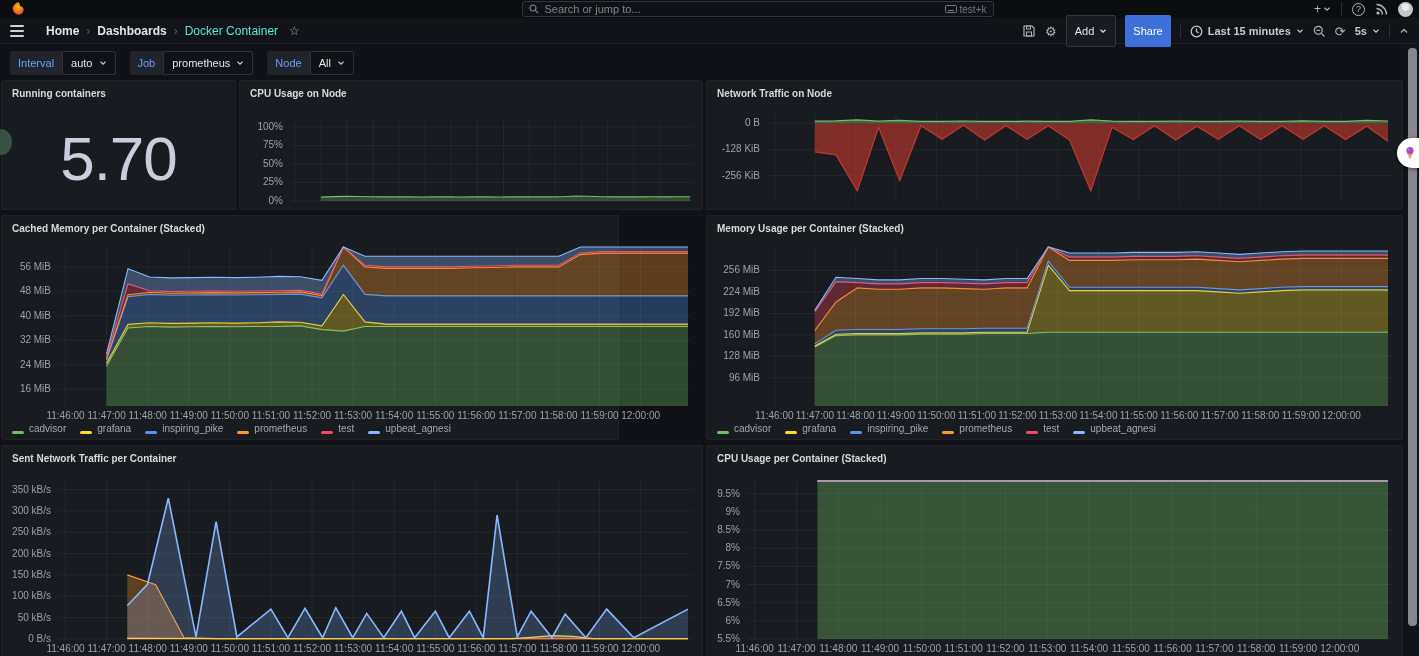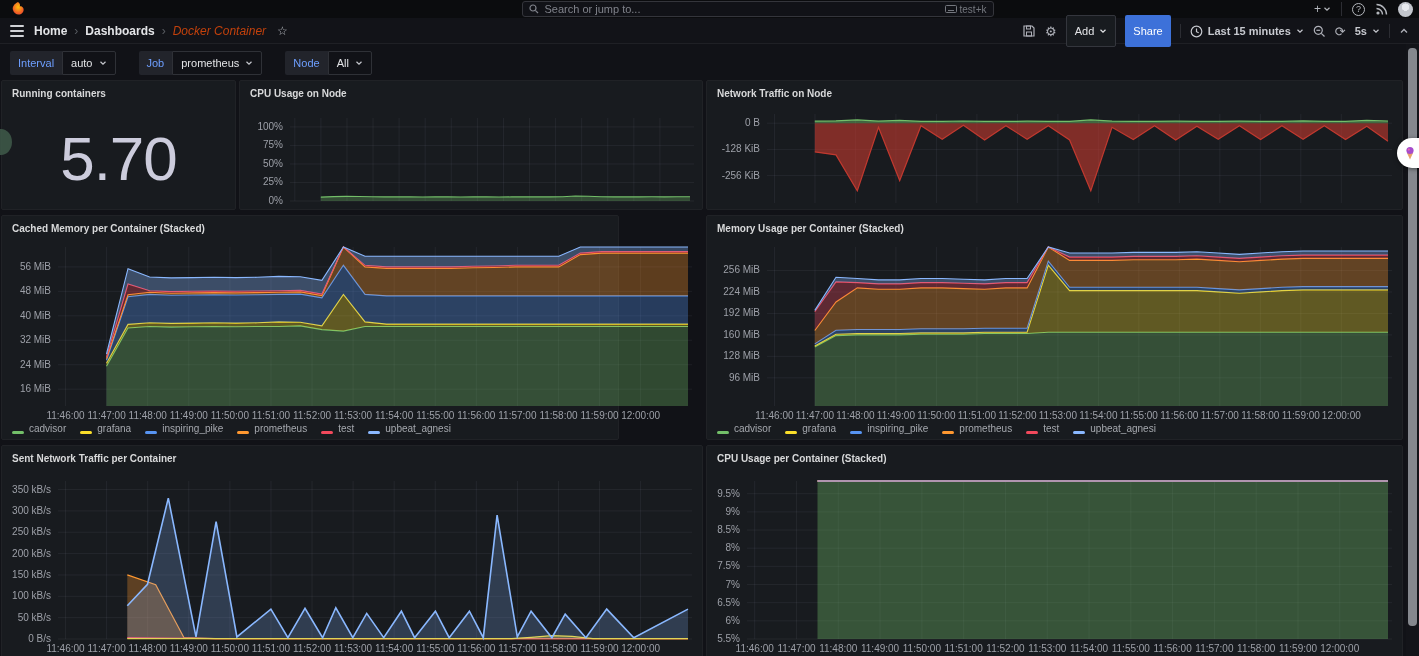--- a/index.html
+++ b/index.html
@@ -16,35 +16,35 @@
   .kbd { display:flex; align-items:center; gap:3px; color:#74777e; font-size:10px; }
   .r1-right { position:absolute; right:6px; top:0; height:18px; display:flex; align-items:center; gap:10px; color:#b4b7bd; }
   .vdiv { width:1px; height:14px; background:#2c2d33; }
   .icon-btn { display:flex; align-items:center; gap:2px; color:#b4b7bd; font-size:12px; cursor:pointer; }
   .help-circle { width:13px; height:13px; border:1.2px solid #b4b7bd; border-radius:50%; font-size:9px; display:flex; align-items:center; justify-content:center; }
   .avatar { width:15px; height:15px; border-radius:50%; background:radial-gradient(circle at 50% 35%, #e7e9ee 0 30%, #c3c6cd 31% 100%); }
 
   .row2 { position:absolute; left:0; top:18px; width:100%; height:26px; background:#121318; border-bottom:1px solid rgba(255,255,255,0.06); display:flex; align-items:center; }
   .burger { margin-left:10px; display:flex; flex-direction:column; gap:3px; cursor:pointer;}
   .burger span { display:block; width:14px; height:2px; background:#d0d2d6; border-radius:1px;}
-  .crumbs { display:flex; align-items:center; gap:7px; margin-left:10px; font-size:12px; }
+  .crumbs { display:flex; align-items:center; gap:7px; margin-left:22px; font-size:12px; }
   .crumb-strong { color:#e3e4e7; font-weight:700; }
   .crumb-sep { color:#585b61; }
-  .crumb-dim { color:#c2410c;font-style:italic; }
+  .crumb-dim { color:#5eead4; }
   .star { color:#b4b7bd; font-size:12px; margin-left:4px; cursor:pointer; }
   .r2-right { position:absolute; right:10px; top:0; height:26px; display:flex; align-items:center; gap:9px; }
   .tool-ic { color:#aeb0b8; display:flex; align-items:center; cursor:pointer; }
   .btn { height:32px; display:flex; align-items:center; gap:5px; font-size:11px; border-radius:2px; padding:0 8px; cursor:pointer; }
   .btn-outline { border:1px solid #34363d; background:#181b1f; color:#e3e4e7; font-weight:500; }
   .btn-primary { background:#3d71d9; color:#fff; font-weight:500; }
   .picker { display:flex; align-items:center; gap:5px; color:#c7c9cf; font-size:11px; font-weight:700; cursor:pointer; }
   .refresh-glyph { font-size:13px; color:#aeb0b8; }
 
   
-  .vars { position:absolute; left:10px; top:51px; display:flex; align-items:center; gap:23px; }
+  .vars { position:absolute; left:10px; top:51px; display:flex; align-items:center; gap:14px; }
   .var { display:flex; align-items:stretch; height:24px; }
   .var-label { background:#22242b; color:#6e9fff; font-size:11px; font-weight:500; display:flex; align-items:center; padding:0 8px; border-radius:2px 0 0 2px; }
   .var-value { background:#111217; border:1px solid #2f3137; color:#e3e4e7; font-size:11px; font-weight:500; display:flex; align-items:center; gap:6px; padding:0 8px; border-radius:0 2px 2px 0; cursor:pointer; }
 
   
   .panel { position:absolute; background:#181b1f; border:1px solid #202226; border-radius:2px; }
   .ptitle { position:absolute; left:10px; top:7px; font-size:10px; font-weight:600; color:#d8d9da; }
   .chart { position:absolute; }
   .tick { font-family:"Liberation Sans",sans-serif; font-size:10px; fill:#9da0a8; }
   .ty { text-anchor:end; }

